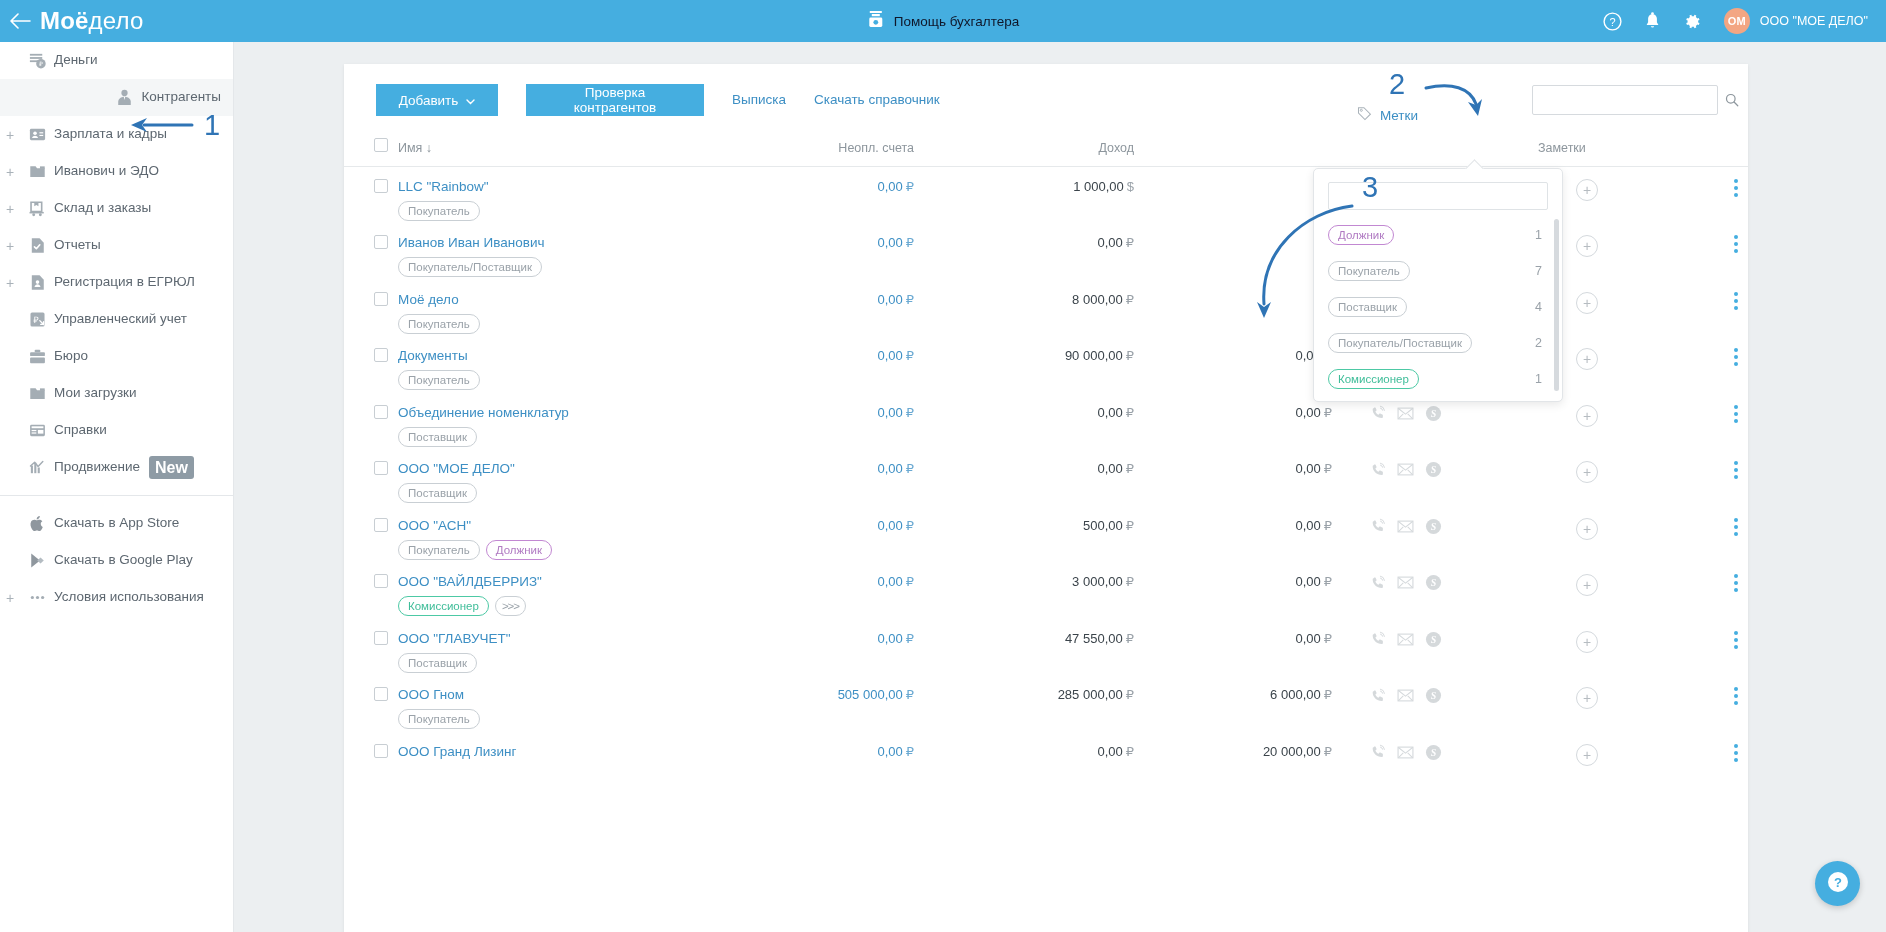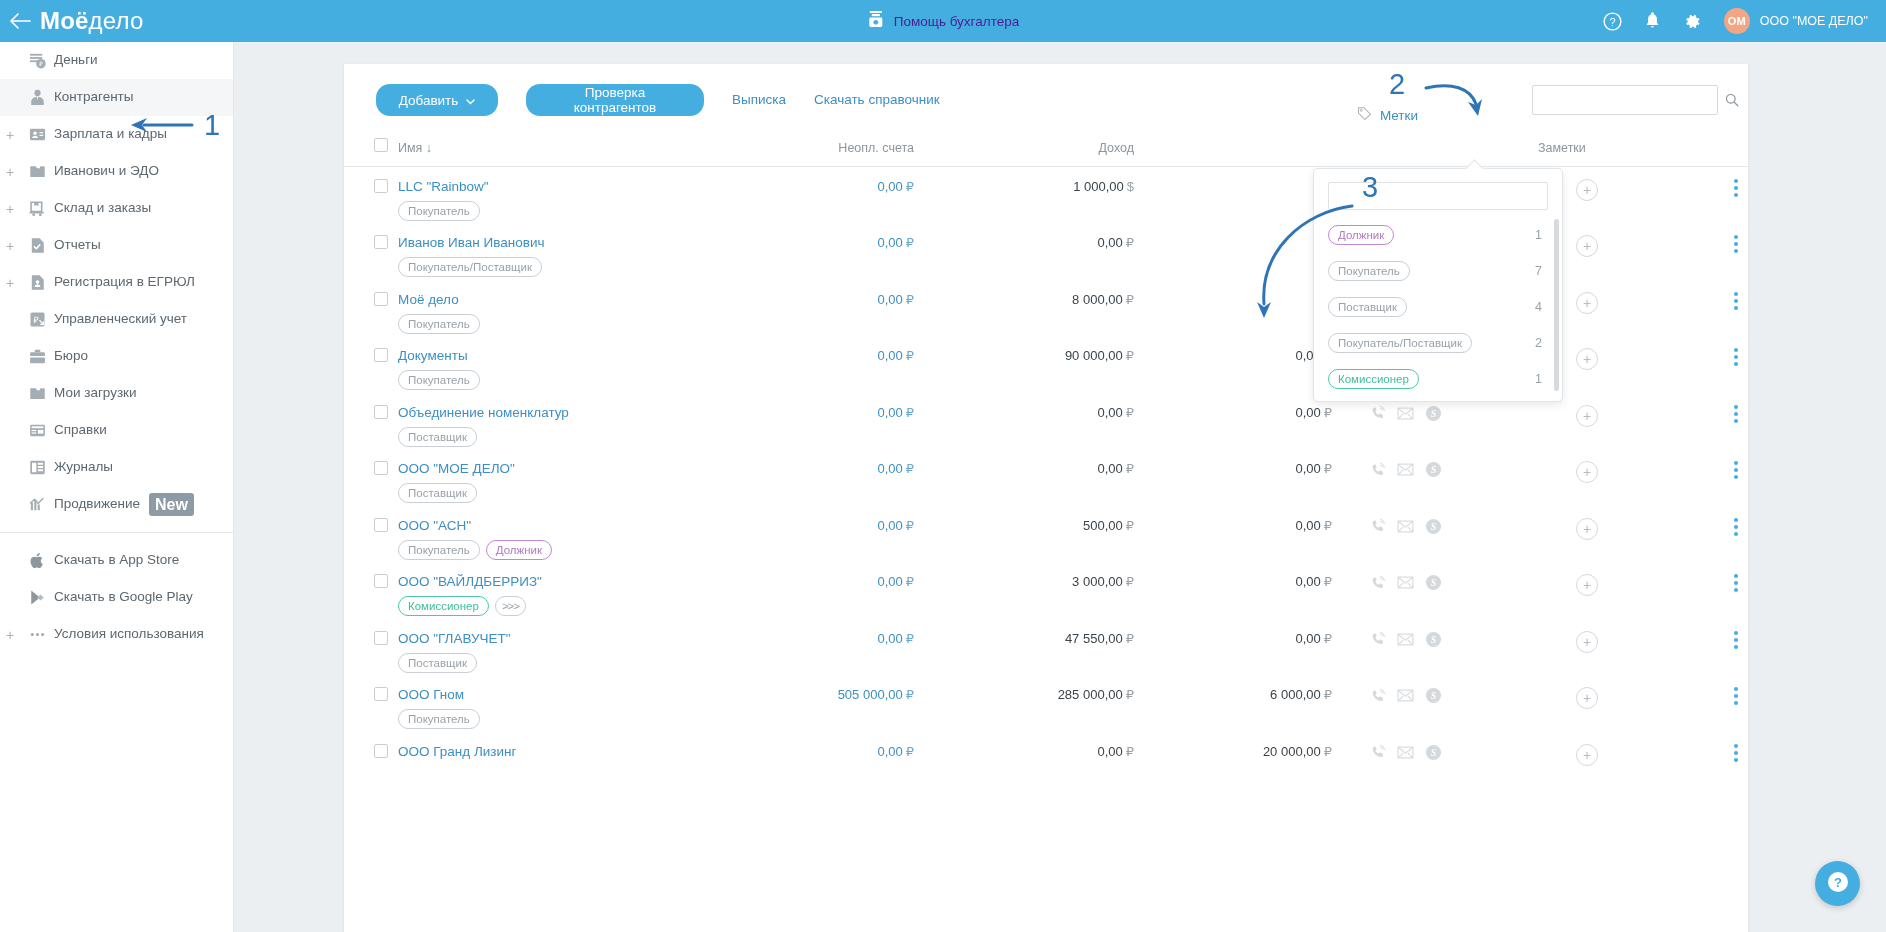--- a/index.html
+++ b/index.html
@@ -24,21 +24,21 @@
   .tb-back svg { display: block; }
   .tb-logo {
     color: #fff; font-size: 24px; letter-spacing: .2px; font-weight: 400;
     white-space: nowrap; user-select: none;
   }
   .tb-logo .bold { font-weight: 700; }
   .tb-center {
     position: absolute; left: 50%; transform: translateX(-50%);
     display: flex; align-items: center; gap: 9px; cursor: pointer;
   }
-  .tb-center-label { color: #4c1d95; font-size: 13.5px; white-space: nowrap; }
+  .tb-center-label { color: #0f172a; font-size: 13.5px; white-space: nowrap; }
   .tb-right {
     position: absolute; right: 18px; display: flex; align-items: center; gap: 22px;
   }
   .tb-icon { cursor: pointer; display: flex; align-items: center; }
   .tb-user { display: flex; align-items: center; gap: 10px; cursor: pointer; }
   .avatar {
     width: 26px; height: 26px; border-radius: 50%; background: #f3a683;
     color: #fff; font-size: 11px; font-weight: 700; display: flex;
     align-items: center; justify-content: center; letter-spacing: .3px;
   }
@@ -46,21 +46,21 @@
 
   
   .sidebar {
     position: absolute; top: 42px; left: 0; width: 234px; height: 890px;
     background: #fff; border-right: 1px solid #e4e7ea; overflow: hidden; z-index: 30;
   }
   .nav-item {
     position: relative; display: flex; align-items: center;
     min-height: 37px; padding: 4px 8px 4px 0; cursor: pointer;
   }
-  .nav-item.active { background: #f4f6f7; }
+  .nav-item.active { background: #f4f6f7; justify-content: flex-end; }
   .nav-plus {
     width: 20px; text-align: center; color: #a9b2b9; font-size: 14px;
     flex: 0 0 20px; line-height: 1;
   }
   .nav-ico {
     width: 34px; flex: 0 0 34px; display: flex; align-items: center;
     justify-content: center; color: #a4adb4;
   }
   .nav-label {
     font-size: 13.5px; color: #5d6770; line-height: 1.22; padding-right: 4px;
@@ -78,21 +78,21 @@
     background: #eceff1; overflow: hidden;
   }
   .card {
     position: absolute; top: 22px; left: 110px; width: 1404px; height: 900px;
     background: #fff; box-shadow: 0 1px 3px rgba(0,0,0,.08);
   }
 
   
   .toolbar { position: relative; height: 66px; padding: 20px 0 0 32px; display: flex; align-items: flex-start; }
   .btn-primary {
-    background: #45aee0; color: #fff; border: none; border-radius: 14px;
+    background: #45aee0; color: #fff; border: none; border-radius: 0;
     height: 32px; padding: 0 16px; font-size: 13.5px; cursor: pointer;
     font-family: inherit; display: inline-flex; align-items: center; gap: 8px;
   }
   .btn-add { width: 122px; justify-content: center; }
   .btn-check { margin-left: 28px; width: 178px; justify-content: center; }
   .link-btn {
     background: none; border: none; color: #3d8fc4; font-size: 13.5px;
     cursor: pointer; font-family: inherit; padding: 0; margin-left: 28px;
     line-height: 32px;
   }
@@ -381,33 +381,20 @@
             <rect x="3.8" y="12" width="5" height="1.3" fill="#fff"></rect>
             <rect x="10.4" y="9.4" width="5.8" height="3.9" fill="#fff"></rect>
           </svg>
         </span>
         <span class="nav-label">Справки</span>
       </div>
       <div class="nav-item">
         <span class="nav-plus"></span>
         <span class="nav-ico">
           <svg width="19" height="19" viewBox="0 0 20 20">
-            <rect x="2.4" y="3" width="15.2" height="14" rx="1.4" fill="#a4adb4"></rect>
-            <rect x="4.2" y="5" width="4.6" height="10" fill="#fff"></rect>
-            <rect x="10.4" y="5" width="5.4" height="2.1" fill="#fff"></rect>
-            <rect x="10.4" y="8.4" width="5.4" height="2.1" fill="#fff"></rect>
-            <rect x="10.4" y="11.8" width="5.4" height="2.1" fill="#fff"></rect>
-          </svg>
-        </span>
-        <span class="nav-label">Журналы</span>
-      </div>
-      <div class="nav-item">
-        <span class="nav-plus"></span>
-        <span class="nav-ico">
-          <svg width="19" height="19" viewBox="0 0 20 20">
             <rect x="3" y="8" width="2.2" height="8" fill="#a4adb4"></rect>
             <rect x="6.6" y="5" width="2.2" height="11" fill="#a4adb4"></rect>
             <rect x="10.2" y="10" width="2.2" height="6" fill="#a4adb4"></rect>
             <path d="M2.6 8.4l4.4-4 3.6 4.6 5-5.4" stroke="#a4adb4" stroke-width="1.5" fill="none" stroke-linecap="round" stroke-linejoin="round"></path>
           </svg>
         </span>
         <span class="nav-label">Продвижение<span class="nav-badge">New</span></span>
       </div>
     </div>
   <div class="nav-sep"></div>

